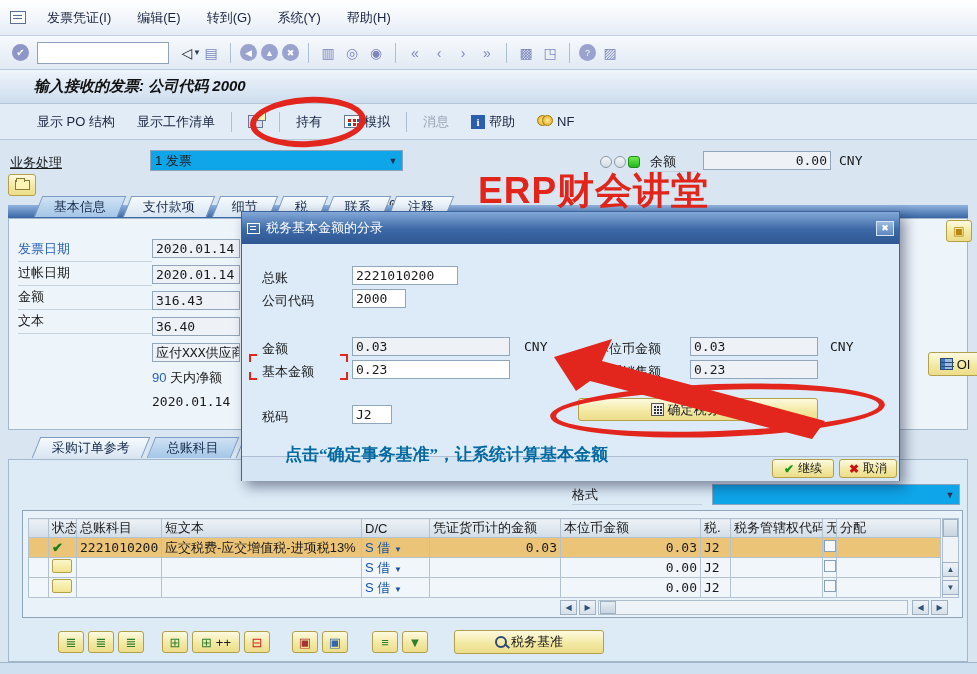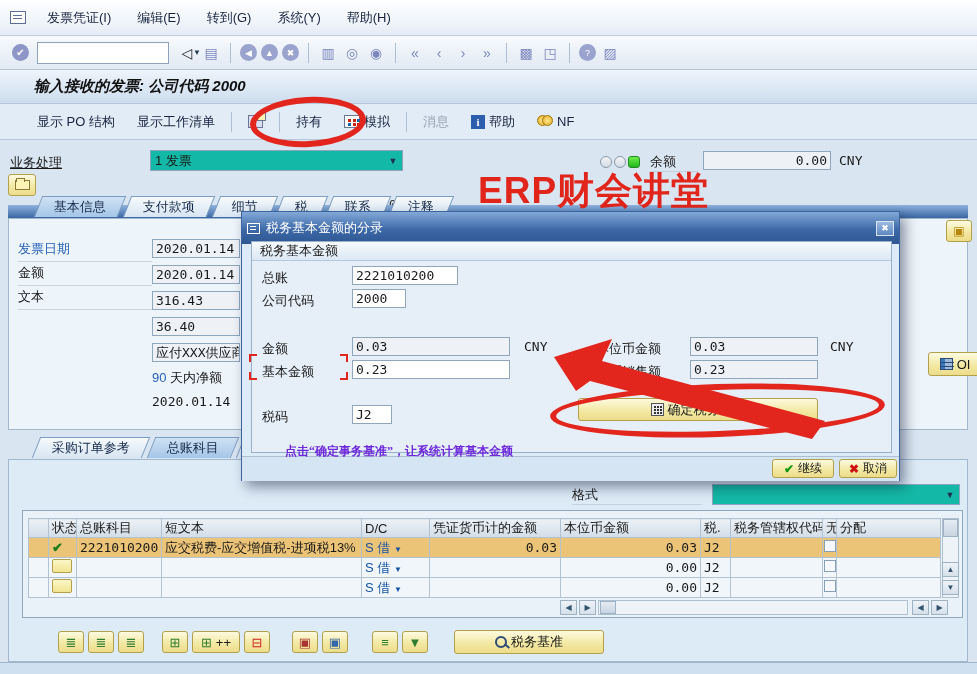--- a/index.html
+++ b/index.html
@@ -49,21 +49,21 @@
   .sim-ico { width:16px; height:13px; border:1px solid #6a7691; background:#fff; position:relative; }
   .sim-ico:after { content:""; position:absolute; left:3px; top:3px; width:3px; height:3px; background:#c21;
     box-shadow:5px 0 #c21, 9px 0 #16a, 0 4px #16a, 5px 4px #c21, 9px 4px #c21; }
   .copy-ico { width:15px; height:13px; border:1px solid #6a7691; background:#d9def0; position:relative; }
   .copy-ico:after { content:""; position:absolute; right:-4px; top:-4px; width:7px; height:7px;
     border:1px solid #6a7691; background:#fdf3b5; }
 
   
   .label { color:#1a1a1a; }
   .underl { border-bottom:1px solid #c4d2e0; }
-  .combo { height:21px; background:#14b8a6; border:1px solid #8fa3ba; display:flex; align-items:center; }
+  .combo { height:21px; background:#0ea5e9; border:1px solid #8fa3ba; display:flex; align-items:center; }
   .combo .val { flex:1; padding-left:4px; font-size:13px; }
   .combo .arrow { width:18px; text-align:center; font-size:9px; color:#203050; }
   .light { width:12px; height:12px; border-radius:50%; border:1px solid #8a97a6;
     background:linear-gradient(#f2f5f8,#d4dce4); display:inline-block; margin-right:2px; }
   .light.green { border-radius:3px; border:1px solid #1d8a1d; background:linear-gradient(#6dee4a,#23b61c); }
   .field { height:19px; border:1px solid #8fa6bd; background:#eef2f7; padding:0 3px;
     font-family:"DejaVu Sans Mono",monospace; font-size:13px; line-height:17px; overflow:hidden;
     white-space:nowrap; }
   .field.white { background:#fff; }
   .field.right { text-align:right; }
@@ -101,21 +101,21 @@
     border:1px solid #d7e4f3; color:#fff; font-size:9px; display:flex; align-items:center;
     justify-content:center; }
   .groupbox { position:absolute; left:9px; top:29px; width:641px; height:212px;
     border:1px solid #9ab0c6; background:#e6eff8; }
   .group-head { height:19px; background:linear-gradient(#f6fafd,#dbe8f4);
     border-bottom:1px solid #b7c8da; line-height:18px; padding-left:8px; font-size:13px; }
   .rcorn { position:absolute; width:8px; height:8px; z-index:22; }
 
   
   .red-ellipse { position:absolute; border:6px solid #e3261d; border-radius:50%; background:transparent; }
-  .red-note { color:#6d28d9; font-weight:bold; font-size:12px; font-family:"Liberation Serif",serif; }
+  .red-note { color:#0369a1; font-weight:bold; font-size:17px; font-family:"Liberation Serif",serif; }
   .watermark { position:absolute; left:478px; top:166px; z-index:5; color:#e1251b;
     font-size:37px; font-weight:bold; letter-spacing:1px; }
 
   
   table.grid { border-collapse:collapse; table-layout:fixed; }
   table.grid th, table.grid td { border:1px solid #b2c2d1; font-weight:normal; font-size:13px;
     padding:0 3px; height:20px; overflow:hidden; white-space:nowrap; }
   table.grid th { background:linear-gradient(#ecf1f6,#d2dde8); text-align:left; height:19px; }
   td.selcol { background:linear-gradient(#dde3ea,#c2ccd6); }
   tr.sel td { background:#ecc477; }
@@ -246,20 +246,21 @@
   <span class="tab"><span>税</span></span>
   <span class="tab"><span>联系</span></span>
   <span class="tab"><span>注释</span></span>
 </div>
 <div class="abs blueband" style="left:8px;top:205px;width:960px;height:13px;z-index:1;"></div>
 
 <div class="abs panel" style="left:8px;top:218px;width:960px;height:212px;z-index:1;"></div>
 
 <div class="abs" style="left:18px;top:238px;z-index:2;">
   <div><span class="form-label blue-label">发票日期</span></div>
+  <div><span class="form-label">过帐日期</span></div>
   <div><span class="form-label">金额</span></div>
   <div><span class="form-label">文本</span></div>
 </div>
 <div class="abs field" style="left:152px;top:239px;width:88px;z-index:2;">2020.01.14</div>
 <div class="abs field" style="left:152px;top:265px;width:88px;z-index:2;">2020.01.14</div>
 <div class="abs field" style="left:152px;top:291px;width:88px;z-index:2;">316.43</div>
 <div class="abs field" style="left:152px;top:317px;width:88px;z-index:2;">36.40</div>
 <div class="abs field" style="left:152px;top:343px;width:88px;z-index:2;">应付XXX供应商-</div>
 <div class="abs" style="left:152px;top:369px;z-index:2;">
   <span class="blue-label">90</span><span> 天内净额</span>
@@ -414,23 +415,20 @@
 </div>
 
 <div class="abs" style="left:0;top:662px;width:977px;height:12px;background:#cfe1f0;border-top:1px solid #9fb6ca;"></div>
 
 <div class="abs dialog">
   <div class="dlg-title">
     <span class="dlg-doc"></span>
     <span>税务基本金额的分录</span>
     <span class="dlg-close">✖</span>
   </div>
-  <div class="groupbox">
-    <div class="group-head">税务基本金额</div>
-  </div>
 </div>
 
 <div class="abs" style="left:262px;top:269px;z-index:11;">总账</div>
 <div class="abs field white" style="left:352px;top:266px;width:106px;z-index:11;">2221010200</div>
 <div class="abs" style="left:262px;top:292px;z-index:11;">公司代码</div>
 <div class="abs field white" style="left:352px;top:289px;width:54px;z-index:11;">2000</div>
 
 <div class="abs" style="left:262px;top:340px;z-index:11;">金额</div>
 <div class="abs field" style="left:352px;top:337px;width:158px;z-index:11;">0.03</div>
 <div class="abs mono" style="left:524px;top:339px;z-index:11;">CNY</div>

